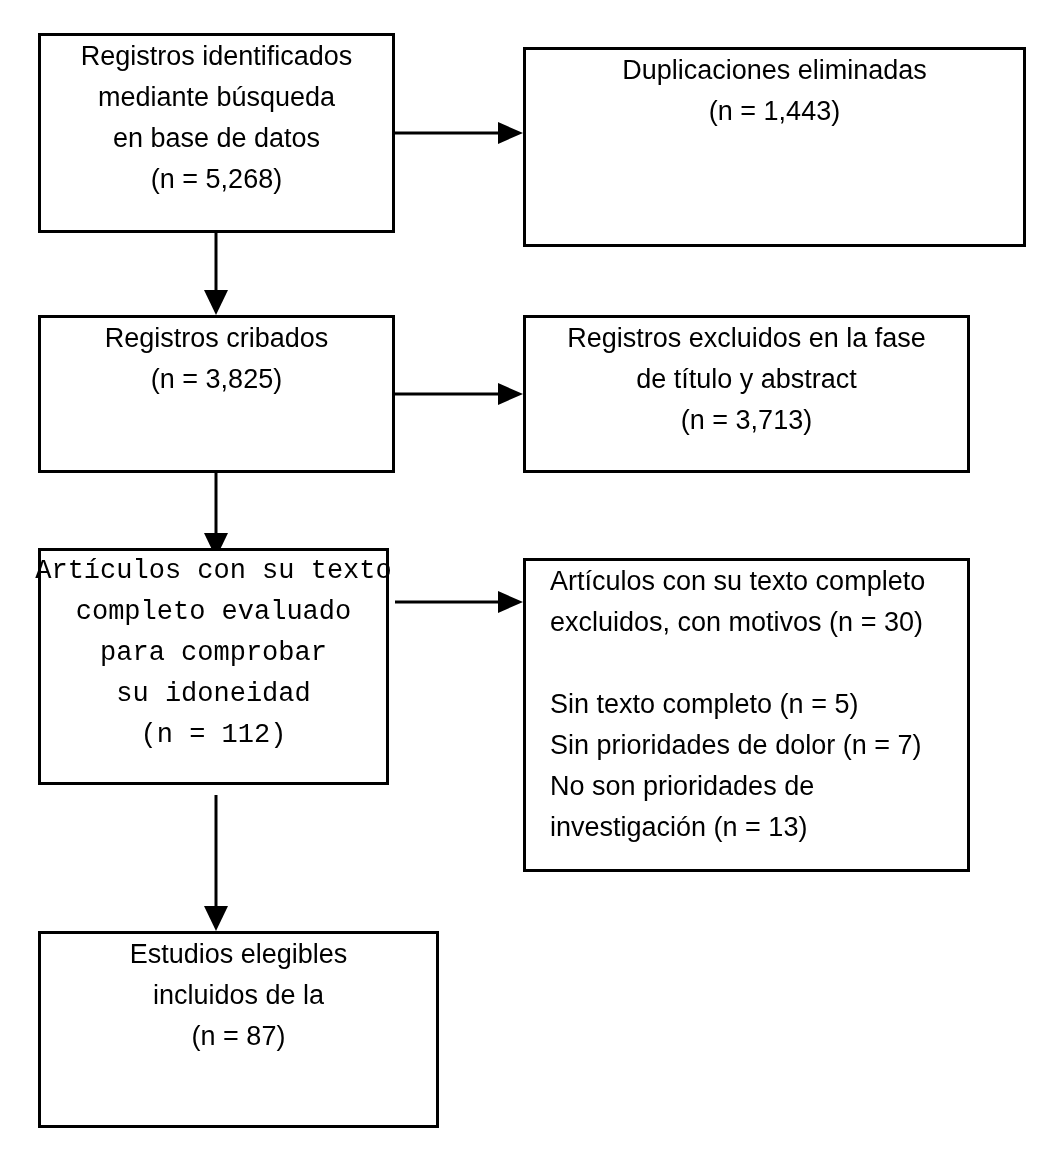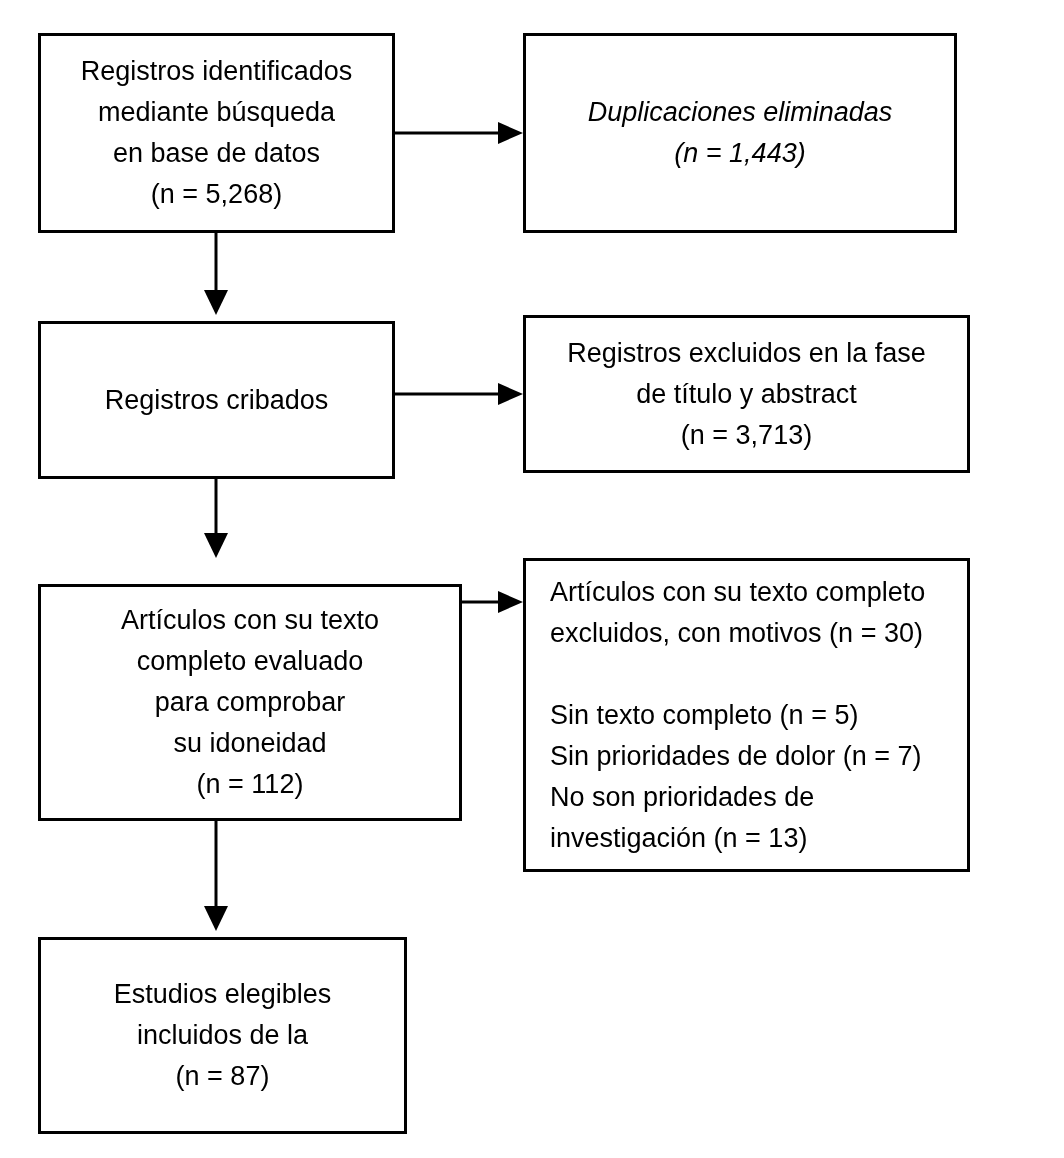--- a/index.html
+++ b/index.html
@@ -15,21 +15,20 @@
     font-family: "Liberation Sans", sans-serif;
     color: #000000;
   }
   .flowbox {
     position: absolute;
     box-sizing: border-box;
     border: 3px solid #000000;
     background: #ffffff;
     display: flex;
     flex-direction: column;
-    justify-content: center;
     align-items: center;
     text-align: center;
     font-size: 27px;
     line-height: 41px;
   }
   .flowbox.align-left {
     align-items: stretch;
     text-align: left;
     padding-left: 24px;
   }
@@ -46,26 +45,26 @@
   .arrow-line {
     stroke: #000000;
     stroke-width: 3;
   }
   .arrow-head {
     fill: #000000;
     stroke: none;
   }
   
   #box-identified       { left: 38px;  top: 33px;  width: 357px; height: 200px; }
-  #box-duplicates       { left: 523px; top: 33px;  width: 434px; height: 200px; font-style: italic; }
-  #box-screened         { left: 38px;  top: 315px; width: 357px; height: 158px; margin-top: 6px; }
+  #box-duplicates       { left: 523px; top: 47px;  width: 503px; height: 200px; }
+  #box-screened         { left: 38px;  top: 315px; width: 357px; height: 158px; }
   #box-excluded-ta      { left: 523px; top: 315px; width: 447px; height: 158px; }
-  #box-fulltext         { left: 38px;  top: 584px; width: 424px; height: 237px; }
+  #box-fulltext         { left: 38px;  top: 548px; width: 351px; height: 237px; font-family: Liberation Mono, monospace; }
   #box-fulltext-excl    { left: 523px; top: 558px; width: 447px; height: 314px; }
-  #box-included         { left: 38px;  top: 931px; width: 369px; height: 197px; margin-top: 6px; }
+  #box-included         { left: 38px;  top: 931px; width: 401px; height: 197px; }
 </style>
 </head>
 <body>
 
 <div class="canvas">
 
   <svg class="arrows" width="1064" height="1158" viewBox="0 0 1064 1158">
     <g>
       <line class="arrow-line" x1="395" y1="133" x2="498" y2="133"></line>
       <polygon class="arrow-head" points="498,122 498,144 523,133"></polygon>
@@ -99,20 +98,21 @@
     <div class="bline">(n = 5,268)</div>
   </div>
 
   <div class="flowbox" id="box-duplicates">
     <div class="bline">Duplicaciones eliminadas</div>
     <div class="bline">(n = 1,443)</div>
   </div>
 
   <div class="flowbox" id="box-screened">
     <div class="bline">Registros cribados</div>
+    <div class="bline">(n = 3,825)</div>
   </div>
 
   <div class="flowbox" id="box-excluded-ta">
     <div class="bline">Registros excluidos en la fase</div>
     <div class="bline">de título y abstract</div>
     <div class="bline">(n = 3,713)</div>
   </div>
 
   <div class="flowbox" id="box-fulltext">
     <div class="bline">Artículos con su texto</div>

